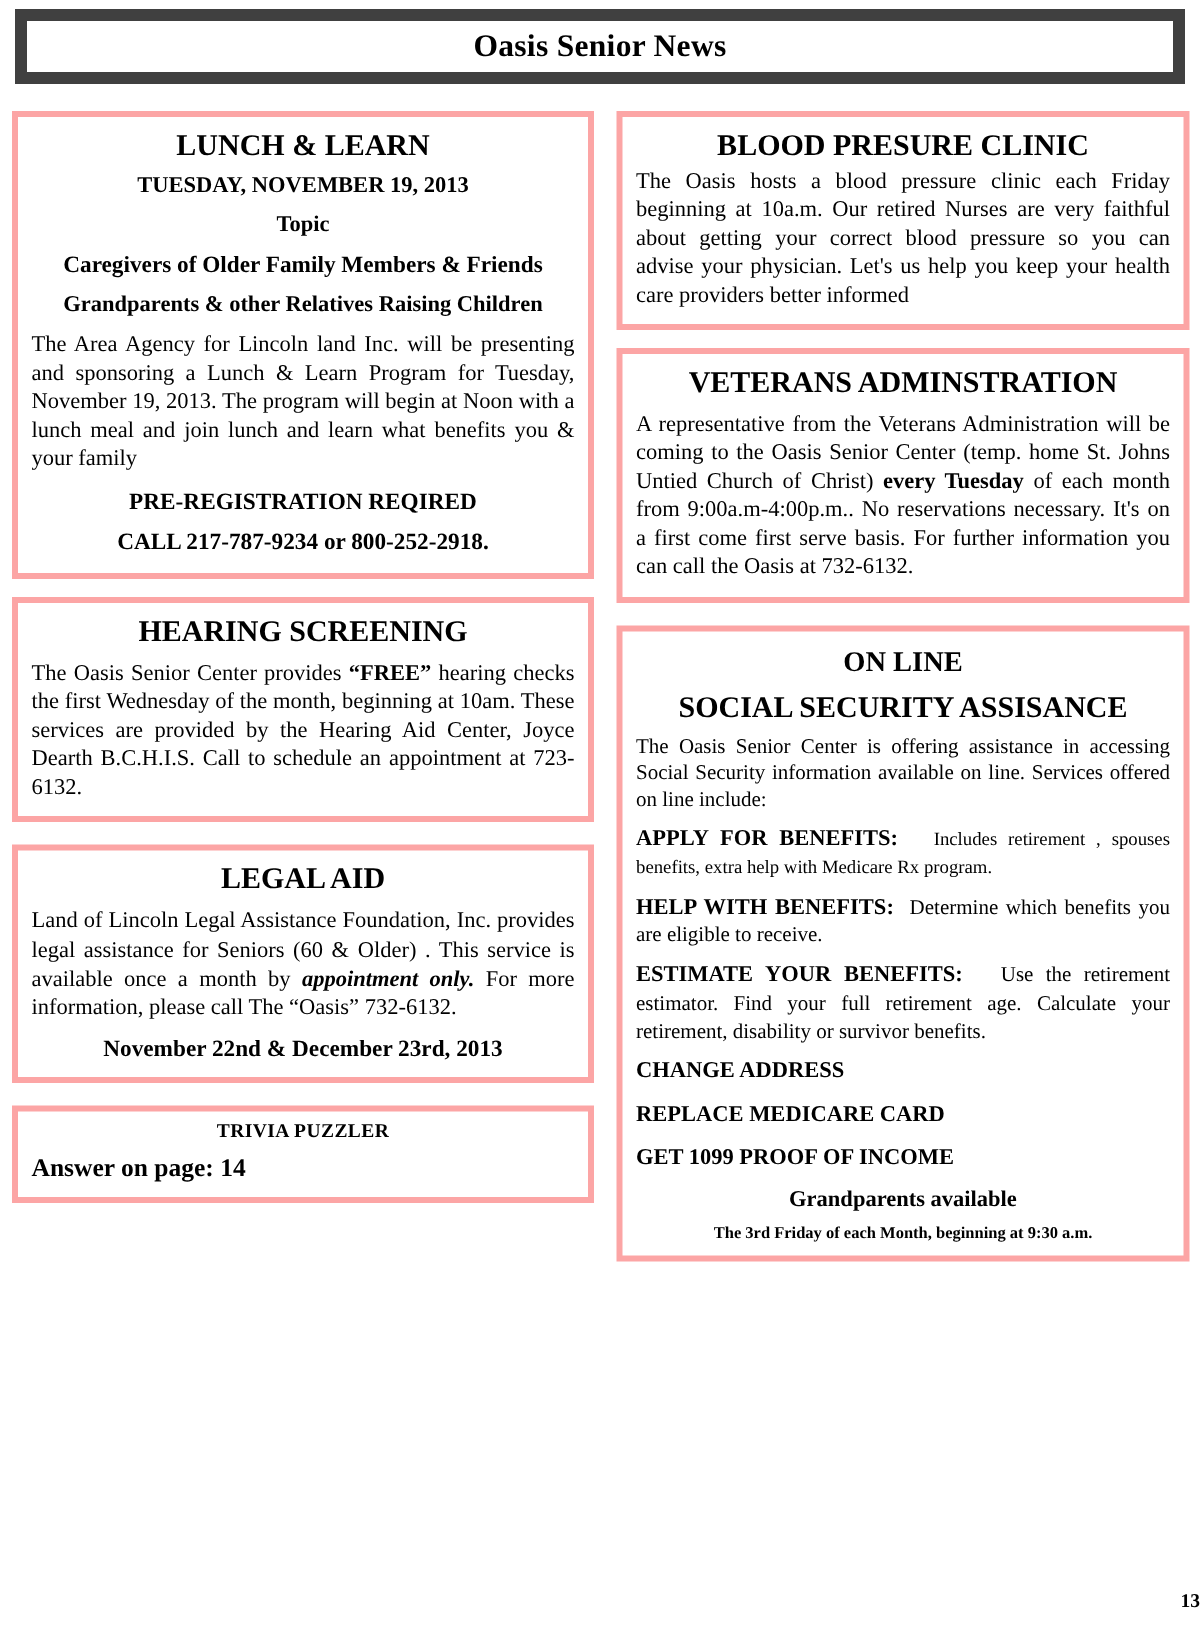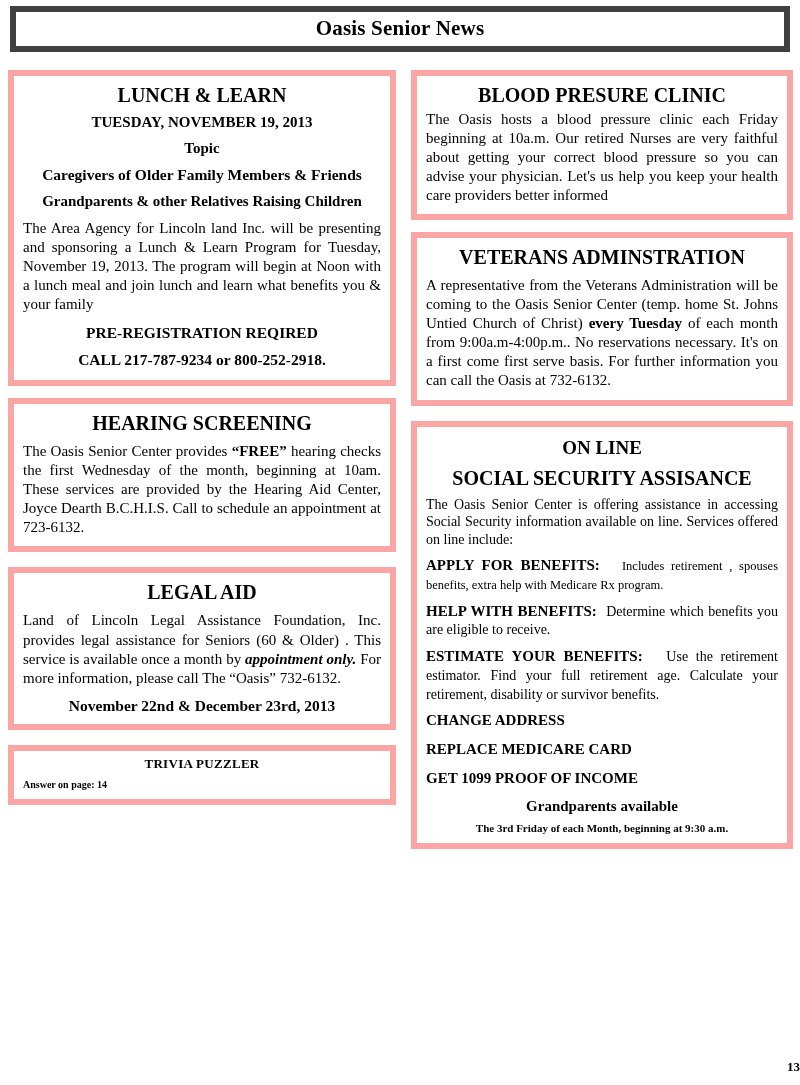--- a/index.html
+++ b/index.html
@@ -7,41 +7,41 @@
   body {
     width: 800px;
     height: 1085px;
     position: relative;
     font-family: "Liberation Serif", "DejaVu Serif", serif;
     color: #000;
     overflow: hidden;
   }
   .header-box {
     margin: 6px 10px 0 10px;
-    border: 6px solid #404040;
+    border: 8px solid #404040;
     text-align: center;
     padding: 4px 0 5px 0;
     background: #fff;
   }
   .header-title {
     font-size: 21px;
     font-weight: bold;
     letter-spacing: 0.2px;
   }
   .columns {
     display: flex;
     gap: 15px;
     padding: 18px 7px 0 8px;
     align-items: flex-start;
   }
   .col { display: flex; flex-direction: column; }
   .col-left  { width: 389px; }
   .col-right { width: 383px; }
   .box {
-    border: 6px solid #fca5a5;
+    border: 4px solid #fca5a5;
     background: #fff;
     padding: 6px 9px 9px 9px;
   }
   .mb-sm { margin-bottom: 12px; }
   .mb-md { margin-bottom: 15px; }
   .section-title {
     text-align: center;
     font-weight: bold;
     font-size: 20px;
     margin: 2px 0 7px 0;
@@ -76,21 +76,21 @@
     font-size: 13px;
     margin-bottom: 7px;
     letter-spacing: 0.3px;
   }
   .trivia-question {
     font-weight: bold;
     font-size: 14px;
     line-height: 1.3;
     margin-bottom: 9px;
   }
-  .trivia-answer { font-weight: bold; font-size: 10px; }
+  .trivia-answer { font-weight: bold; font-size: 17px; }
   
   .ss-title-top {
     text-align: center;
     font-weight: bold;
     font-size: 19px;
     margin: 4px 0 8px 0;
   }
   .ss-title-main {
     text-align: center;
     font-weight: bold;

